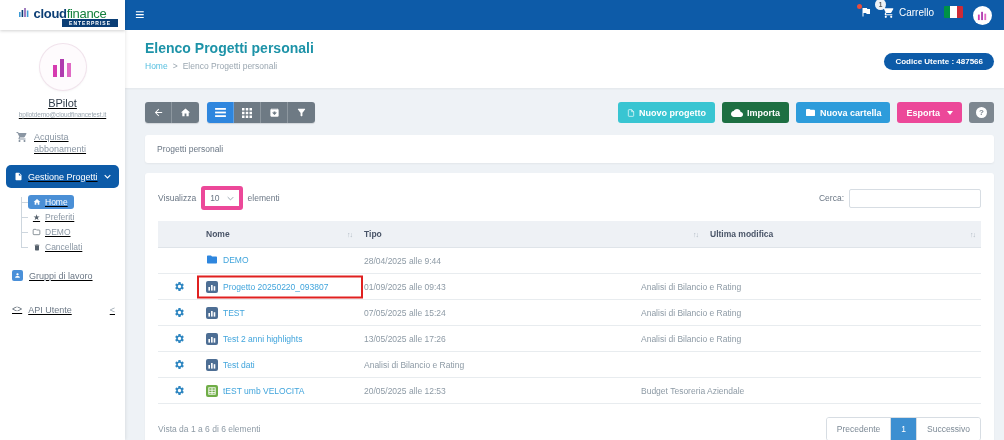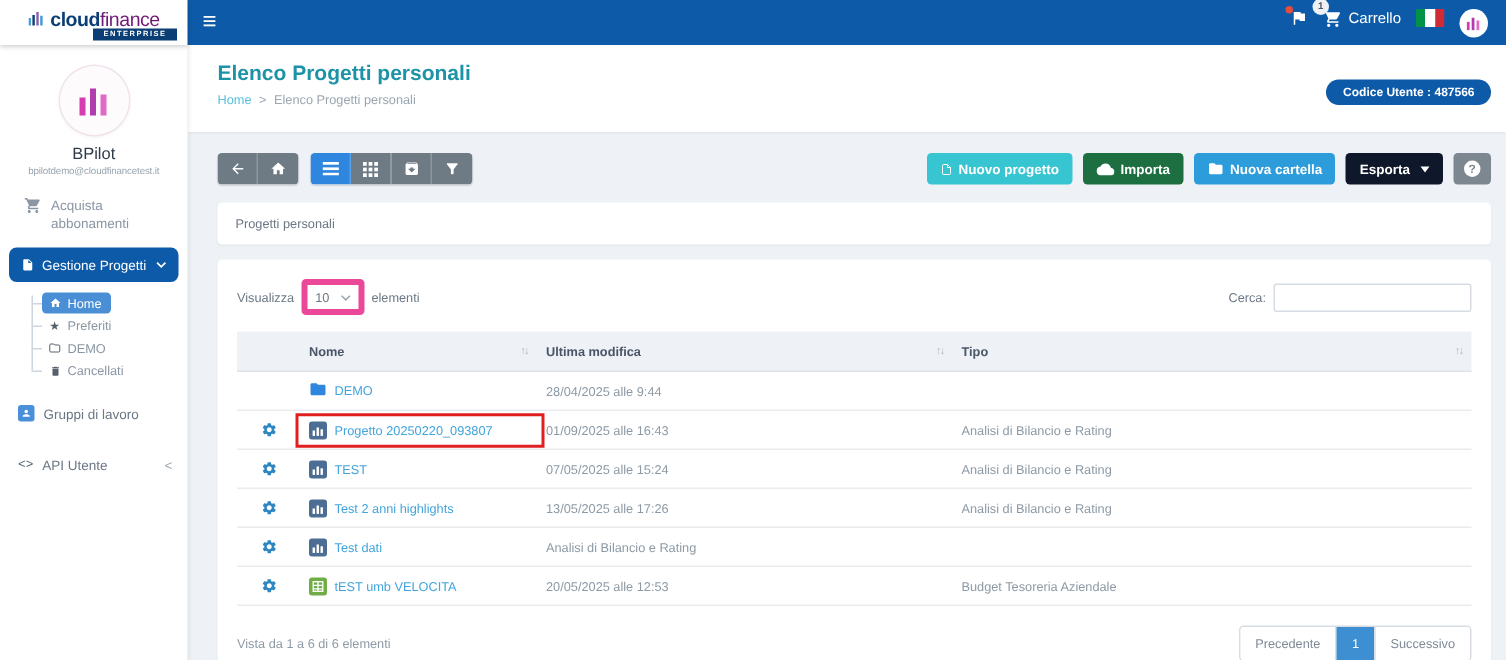--- a/index.html
+++ b/index.html
@@ -5,36 +5,36 @@
   * { margin:0; padding:0; box-sizing:border-box; font-family:"Liberation Sans","DejaVu Sans",sans-serif; }
   html,body { width:1004px; height:440px; }
   body { position:relative; background:#eef2f6; overflow:hidden; }
   svg { display:block; }
 
   
   .topbar { position:absolute; top:0; left:0; right:0; height:30px; background:#0d5ba8; display:flex; align-items:center; z-index:10; }
   .logo-box { width:125px; height:30px; background:#fff; position:relative; display:flex; align-items:center; justify-content:center; flex:none; box-shadow:0 1px 3px rgba(0,0,0,.18); }
   .logo-row { display:flex; align-items:center; gap:3px; margin-top:-5px; }
   .brand-bold { font-weight:bold; color:#0b3e75; font-size:13px; letter-spacing:-.3px; }
-  .brand-light { color:#701a75; font-size:13px; letter-spacing:-.3px; }
+  .brand-light { color:#15803d; font-size:13px; letter-spacing:-.3px; }
   .enterprise { position:absolute; right:7px; bottom:3px; background:#0b3e75; color:#fff; font-size:5px; font-weight:bold; letter-spacing:1px; padding:1px 7px; }
   .hamburger { color:#fff; font-size:16px; margin-left:10px; cursor:pointer; line-height:1; }
   .topbar-right { margin-left:auto; display:flex; align-items:flex-start; gap:10px; padding-right:12px; color:#fff; }
   .notif { position:relative; cursor:pointer; }
   .notif .dot { position:absolute; top:-2px; left:-3px; width:5px; height:5px; border-radius:50%; background:#e74c3c; }
   .cart-wrap { position:relative; display:flex; align-items:center; gap:4px; cursor:pointer; }
   .cart-count { position:absolute; top:-7px; left:-7px; width:11px; height:11px; border-radius:50%; background:#eef2f6; color:#555; font-size:6.5px; font-weight:bold; display:flex; align-items:center; justify-content:center; }
   .cart-label { font-size:10px; }
   .it-flag { width:19px; height:12px; display:flex; border-radius:1px; overflow:hidden; cursor:pointer; }
   .it-flag i { flex:1; }
   .it-g { background:#009246; } .it-w { background:#fff; } .it-r { background:#ce2b37; }
   .avatar-sm { width:19px; height:19px; border-radius:50%; background:#fff; display:flex; align-items:center; justify-content:center; cursor:pointer; overflow:hidden; }
 
   
-  .sidebar { position:absolute; top:30px; left:0; width:125px; bottom:0; background:#fff; box-shadow:1px 0 3px rgba(0,0,0,.08); z-index:5; }
+  .sidebar { position:absolute; top:30px; left:0; width:125px; bottom:0; background:#fff; box-shadow:1px 0 3px rgba(0,0,0,.08); z-index:5;text-decoration:underline; }
   .avatar-lg { width:46px; height:46px; border-radius:50%; margin:14px auto 7px; background:#fefbfd; display:flex; align-items:center; justify-content:center; box-shadow:0 0 0 1px #f1e3ec, 0 1px 3px rgba(0,0,0,.08); }
   .user-name { text-align:center; font-size:11px; color:#2f3b48; }
   .user-email { text-align:center; font-size:6.5px; color:#9aa6b0; margin-top:2px; letter-spacing:-.1px; }
   .acquista { display:flex; align-items:flex-start; gap:6px; margin:13px 8px 0 16px; color:#8a96a3; font-size:9px; cursor:pointer; }
   .acquista .lbl { width:62px; line-height:1.35; }
   .gestione-btn { margin:10px 6px 0; background:#0d5ba8; color:#fff; border-radius:5px; font-size:9px; display:flex; align-items:center; gap:5px; padding:6px 8px; cursor:pointer; }
   .gestione-btn .chev { margin-left:auto; }
   .tree { margin:7px 0 0 21px; position:relative; }
   .tree::before { content:''; position:absolute; left:0; top:2px; bottom:8px; width:1px; background:#cdd6de; }
   .tree-item { position:relative; margin-left:7px; margin-bottom:1px; display:inline-flex; align-items:center; gap:4px; font-size:8.5px; color:#8a96a3; padding:2px 6px 2px 4px; cursor:pointer; clear:both; }
@@ -57,21 +57,21 @@
   .bc-home { color:#56bfe0; cursor:pointer; }
   .user-code { position:absolute; right:10px; top:23px; background:#0d5ba8; color:#fff; font-size:8px; font-weight:bold; padding:4px 11px; border-radius:10px; }
 
   .toolbar { display:flex; align-items:center; margin:14px 10px 0 20px; }
   .btn-group { display:flex; border-radius:3px; overflow:hidden; margin-right:8px; box-shadow:0 1px 1px rgba(0,0,0,.12); }
   .tb-btn { width:27px; height:21px; background:#6e7a84; display:flex; align-items:center; justify-content:center; cursor:pointer; border-right:1px solid rgba(255,255,255,.22); }
   .tb-btn:last-child { border-right:none; }
   .tb-btn.active { background:#2e86de; }
   .toolbar-right { margin-left:auto; display:flex; align-items:center; gap:7px; }
   .act-btn { height:21px; border-radius:3px; color:#fff; font-size:9px; font-weight:bold; display:flex; align-items:center; gap:4px; padding:0 9px; cursor:pointer; }
-  .b-teal { background:#38c5d2; } .b-green { background:#1d6f42; } .b-blue { background:#2d9cdb; } .b-orange { background:#0f172a; }
+  .b-teal { background:#38c5d2; } .b-green { background:#1d6f42; } .b-blue { background:#2d9cdb; } .b-orange { background:#ec4899; }
   .caret-down { width:0; height:0; border-left:3px solid transparent; border-right:3px solid transparent; border-top:4px solid #fff; margin-left:3px; }
   .help-btn { width:25px; height:21px; background:#7d8790; border-radius:3px; display:flex; align-items:center; justify-content:center; cursor:pointer; }
   .qcircle { width:11px; height:11px; background:#fff; border-radius:50%; color:#7d8790; font-size:8px; font-weight:bold; display:flex; align-items:center; justify-content:center; }
 
   .panel-label { background:#fff; margin:12px 10px 0 20px; border-radius:3px; font-size:8.5px; color:#6b7785; padding:9px 12px; box-shadow:0 1px 2px rgba(0,0,0,.05); }
   .panel { background:#fff; margin:10px 10px 0 20px; border-radius:3px; padding:13px 13px 11px; box-shadow:0 1px 2px rgba(0,0,0,.05); }
 
   .controls { display:flex; align-items:center; font-size:8.5px; color:#6b7785; margin-bottom:11px; }
   .len-select { border:4px solid #ec4899; border-radius:3px; padding:3px 5px; margin:0 5px; display:flex; align-items:center; gap:7px; cursor:pointer; background:#fff; }
   .search { margin-left:auto; display:flex; align-items:center; gap:5px; }
@@ -326,26 +326,26 @@
       </span>
     </div>
 
     <div class="table">
       <div class="thead">
         <div class="th c-gear"></div>
         <div class="th c-name">
             <span>Nome</span>
             <span class="sort">↑↓</span>
           </div>
+        <div class="th c-tipo">
+            <span>Tipo</span>
+            <span class="sort">↑↓</span>
+          </div>
         <div class="th c-mod">
             <span>Ultima modifica</span>
-            <span class="sort">↑↓</span>
-          </div>
-        <div class="th c-tipo">
-            <span>Tipo</span>
             <span class="sort">↑↓</span>
           </div>
       </div>
       <div>
           <div class="row">
     <div class="cell c-gear">
       <span class="gear" style="visibility: hidden;">
         <svg width="11" height="11" viewBox="0 0 24 24" fill="#2e86c1">
                   <path d="M19.14 12.94c.04-.3.06-.61.06-.94s-.02-.64-.07-.94l2.03-1.58c.18-.14.23-.41.12-.61l-1.92-3.32c-.12-.22-.37-.29-.59-.22l-2.39.96c-.5-.38-1.03-.7-1.62-.94l-.36-2.54c-.04-.24-.24-.41-.48-.41h-3.84c-.24 0-.43.17-.47.41l-.36 2.54c-.59.24-1.13.57-1.62.94l-2.39-.96c-.22-.08-.47 0-.59.22L2.74 8.87c-.12.21-.08.47.12.61l2.03 1.58c-.05.3-.09.63-.09.94s.02.64.07.94l-2.03 1.58c-.18.14-.23.41-.12.61l1.92 3.32c.12.22.37.29.59.22l2.39-.96c.5.38 1.03.7 1.62.94l.36 2.54c.05.24.24.41.48.41h3.84c.24 0 .44-.17.47-.41l.36-2.54c.59-.24 1.13-.56 1.62-.94l2.39.96c.22.08.47 0 .59-.22l1.92-3.32c.12-.22.07-.47-.12-.61l-2.01-1.58zM12 15.6c-1.98 0-3.6-1.62-3.6-3.6s1.62-3.6 3.6-3.6 3.6 1.62 3.6 3.6-1.62 3.6-3.6 3.6z"></path>
                 </svg>
@@ -381,21 +381,21 @@
                     <rect x="0.5" y="5" width="2" height="4.5" fill="#fff"></rect>
                     <rect x="3.8" y="2.5" width="2" height="7" fill="#fff"></rect>
                     <rect x="7.1" y="4" width="2" height="5.5" fill="#fff"></rect>
                   </svg>
                 </span>
 
         <span class="nm">Progetto 20250220_093807</span>
       <div class="red-box"></div>
               </span>
     </div>
-    <div class="cell c-mod">01/09/2025 alle 16:43</div>
+    <div class="cell c-mod">01/09/2025 alle 09:43</div>
     <div class="cell c-tipo">Analisi di Bilancio e Rating</div>
   </div>
           <div class="row">
     <div class="cell c-gear">
       <span class="gear">
         <svg width="11" height="11" viewBox="0 0 24 24" fill="#2e86c1">
                   <path d="M19.14 12.94c.04-.3.06-.61.06-.94s-.02-.64-.07-.94l2.03-1.58c.18-.14.23-.41.12-.61l-1.92-3.32c-.12-.22-.37-.29-.59-.22l-2.39.96c-.5-.38-1.03-.7-1.62-.94l-.36-2.54c-.04-.24-.24-.41-.48-.41h-3.84c-.24 0-.43.17-.47.41l-.36 2.54c-.59.24-1.13.57-1.62.94l-2.39-.96c-.22-.08-.47 0-.59.22L2.74 8.87c-.12.21-.08.47.12.61l2.03 1.58c-.05.3-.09.63-.09.94s.02.64.07.94l-2.03 1.58c-.18.14-.23.41-.12.61l1.92 3.32c.12.22.37.29.59.22l2.39-.96c.5.38 1.03.7 1.62.94l.36 2.54c.05.24.24.41.48.41h3.84c.24 0 .44-.17.47-.41l.36-2.54c.59-.24 1.13-.56 1.62-.94l2.39.96c.22.08.47 0 .59-.22l1.92-3.32c.12-.22.07-.47-.12-.61l-2.01-1.58zM12 15.6c-1.98 0-3.6-1.62-3.6-3.6s1.62-3.6 3.6-3.6 3.6 1.62 3.6 3.6-1.62 3.6-3.6 3.6z"></path>
                 </svg>
       </span>
     </div>

